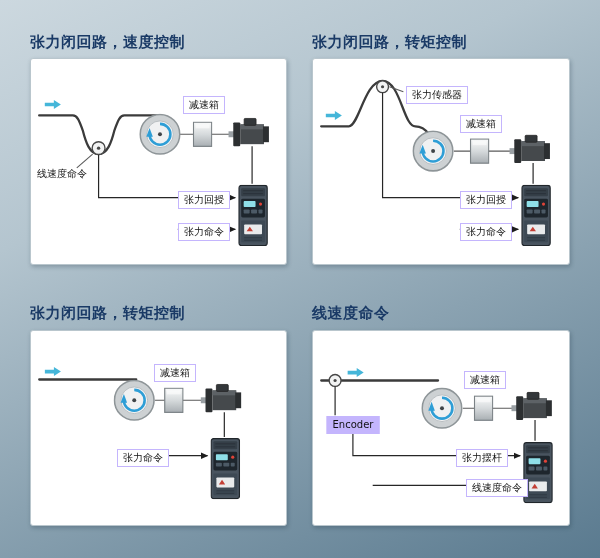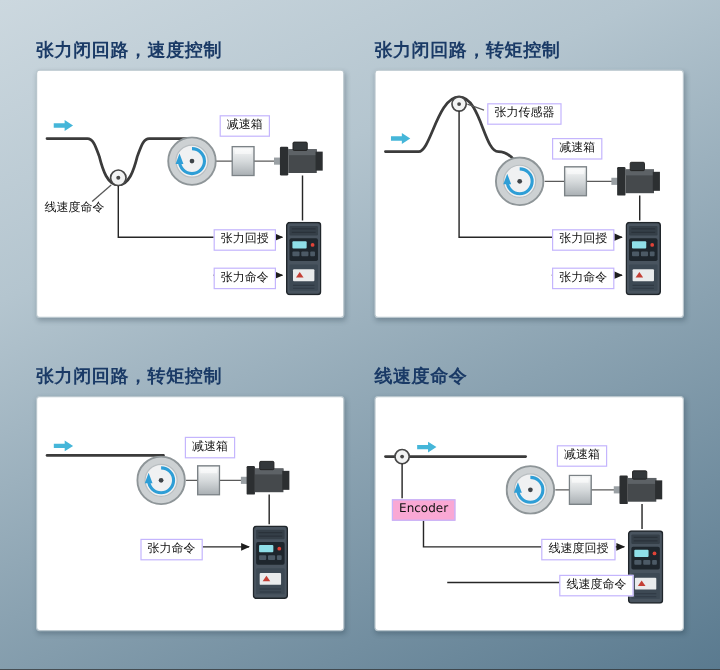--- a/index.html
+++ b/index.html
@@ -13,21 +13,21 @@
   .panel-title { position:absolute; font-size:15px; font-weight:bold; color:var(--title-navy,#1a3a66); letter-spacing:.5px; }
   .panel { position:absolute; background:#ffffff; border:1px solid #b9c6cd; border-radius:3px; box-shadow:1px 2px 4px rgba(25,45,60,.28); }
   .diagram { position:absolute; left:0; top:0; width:100%; height:100%; display:block; }
   .web { fill:none; stroke:#3b3b3b; stroke-width:2.3; stroke-linecap:round; }
   .thin { stroke:#5a5a5a; stroke-width:1.1; }
   .conn { fill:none; stroke:#262626; stroke-width:1.2; }
   .pulley { fill:#f2f3f3; stroke:#474747; stroke-width:1.4; }
   .pulley-dot { fill:#474747; }
   .lbl { position:absolute; font-size:10px; line-height:1.35; color:#111; white-space:nowrap; }
   .lbl.box { background:#fff; border:1px solid #c4b5fd; padding:1px 5px; }
-  .lbl.gray { background:#f9a8d4; }
+  .lbl.gray { background:#c4b5fd; }
   .cx { transform:translateX(-50%); }
 </style>
 </head>
 <body>
 
 <div class="stage">
 
   <svg class="defs" aria-hidden="true">
     <defs>
       <linearGradient id="gbGrad" x1="0" y1="0" x2="0" y2="1">
@@ -156,17 +156,17 @@
       <use href="#sym-gearbox" x="162" y="65" width="20" height="26"></use>
       <use href="#sym-motor" x="200" y="61" width="42" height="34"></use>
       <line class="conn" x1="224" y1="90" x2="224" y2="111"></line>
       <use href="#sym-vfd" x="212" y="112" width="30" height="62"></use>
       <line class="conn" x1="22" y1="56" x2="22" y2="85"></line>
       <path class="conn" d="M 40 103 V 126 H 209" marker-end="url(#arrow)"></path>
       <path class="conn" d="M 60 156 H 209" marker-end="url(#arrow)"></path>
     </svg>
     <div class="lbl box gray cx" style="left:40px;top:85px;">Encoder</div>
     <div class="lbl box cx" style="left:172px;top:40px;">减速箱</div>
-    <div class="lbl box cx" style="left:169px;top:118px;">线速度回授</div>
+    <div class="lbl box cx" style="left:169px;top:118px;">张力摆杆</div>
     <div class="lbl box cx" style="left:169px;top:148px;margin-left:15px;">线速度命令</div>
   </div>
 
 </div>
 
 </body></html>

